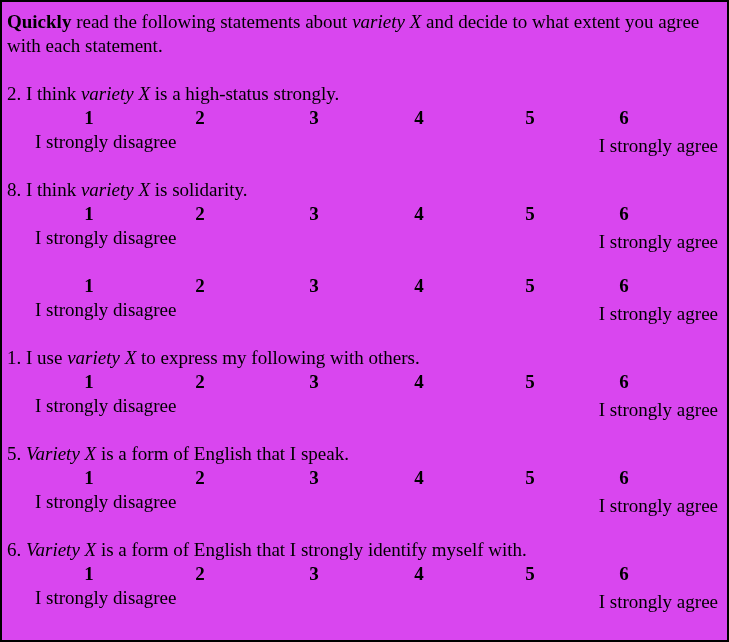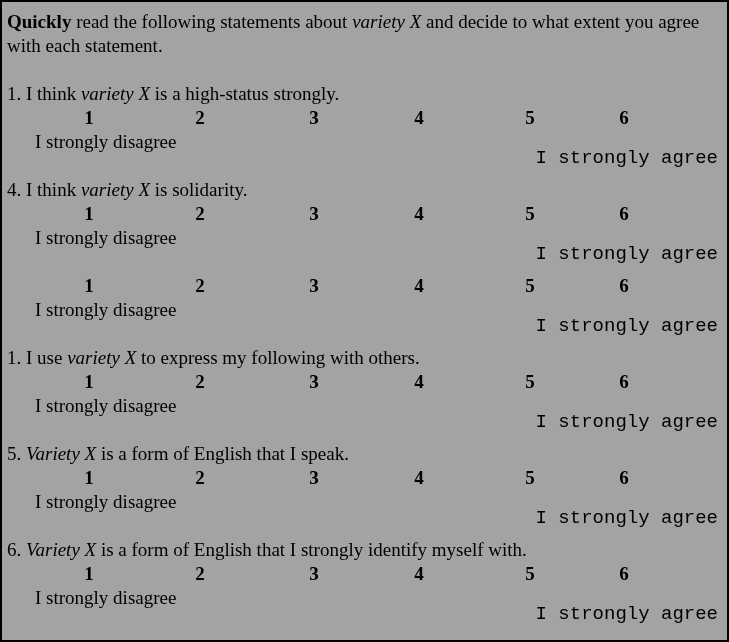--- a/index.html
+++ b/index.html
@@ -4,21 +4,21 @@
 <style>
   * { margin: 0; padding: 0; box-sizing: border-box; }
   html, body {
     background: #888888;
     font-family: "Liberation Serif", "DejaVu Serif", serif;
     color: #000000;
   }
   .page {
     width: 729px;
     height: 642px;
-    background: #a3a3a3;
+    background: #d946ef;
     border: 2px solid #000000;
     padding: 8px 7px 0 5px;
     font-size: 19px;
     line-height: 24px;
     overflow: hidden;
     position: relative;
   }
   .instructions { margin-bottom: 24px; }
   .instructions .b { font-weight: bold; }
   .i { font-style: italic; }
@@ -40,47 +40,47 @@
   .scale-row .num:nth-child(2) { left: 193px; }
   .scale-row .num:nth-child(3) { left: 307px; }
   .scale-row .num:nth-child(4) { left: 412px; }
   .scale-row .num:nth-child(5) { left: 523px; }
   .scale-row .num:nth-child(6) { left: 617px; }
   .anchor-row {
     position: relative;
     height: 24px;
   }
   .anchor-min { margin-left: 28px; }
-  .anchor-max { position: absolute; right: 2px; top: 16px; font-family: Liberation Mono, monospace; }
+  .anchor-max { position: absolute; right: 2px; top: 4px; }
 </style>
 </head>
 <body>
 
 <div class="page">
 
   <p class="instructions"><span class="b">Quickly</span><span> read the following statements about </span><span class="i">variety X</span><span> and decide to what extent you agree with each statement.</span></p>
 
   <div class="item">
-    <div class="statement"><span>1. I think </span><span class="i">variety X</span><span> is a high-status strongly.</span></div>
+    <div class="statement"><span>2. I think </span><span class="i">variety X</span><span> is a high-status strongly.</span></div>
     <div class="scale-row">
       <span class="num">1</span>
       <span class="num">2</span>
       <span class="num">3</span>
       <span class="num">4</span>
       <span class="num">5</span>
       <span class="num">6</span>
     </div>
     <div class="anchor-row">
       <span class="anchor-min">I strongly disagree</span>
       <span class="anchor-max">I strongly agree</span>
     </div>
   </div>
 
   <div class="item">
-    <div class="statement"><span>4. I think </span><span class="i">variety X</span><span> is solidarity.</span></div>
+    <div class="statement"><span>8. I think </span><span class="i">variety X</span><span> is solidarity.</span></div>
     <div class="scale-row">
       <span class="num">1</span>
       <span class="num">2</span>
       <span class="num">3</span>
       <span class="num">4</span>
       <span class="num">5</span>
       <span class="num">6</span>
     </div>
     <div class="anchor-row">
       <span class="anchor-min">I strongly disagree</span>

